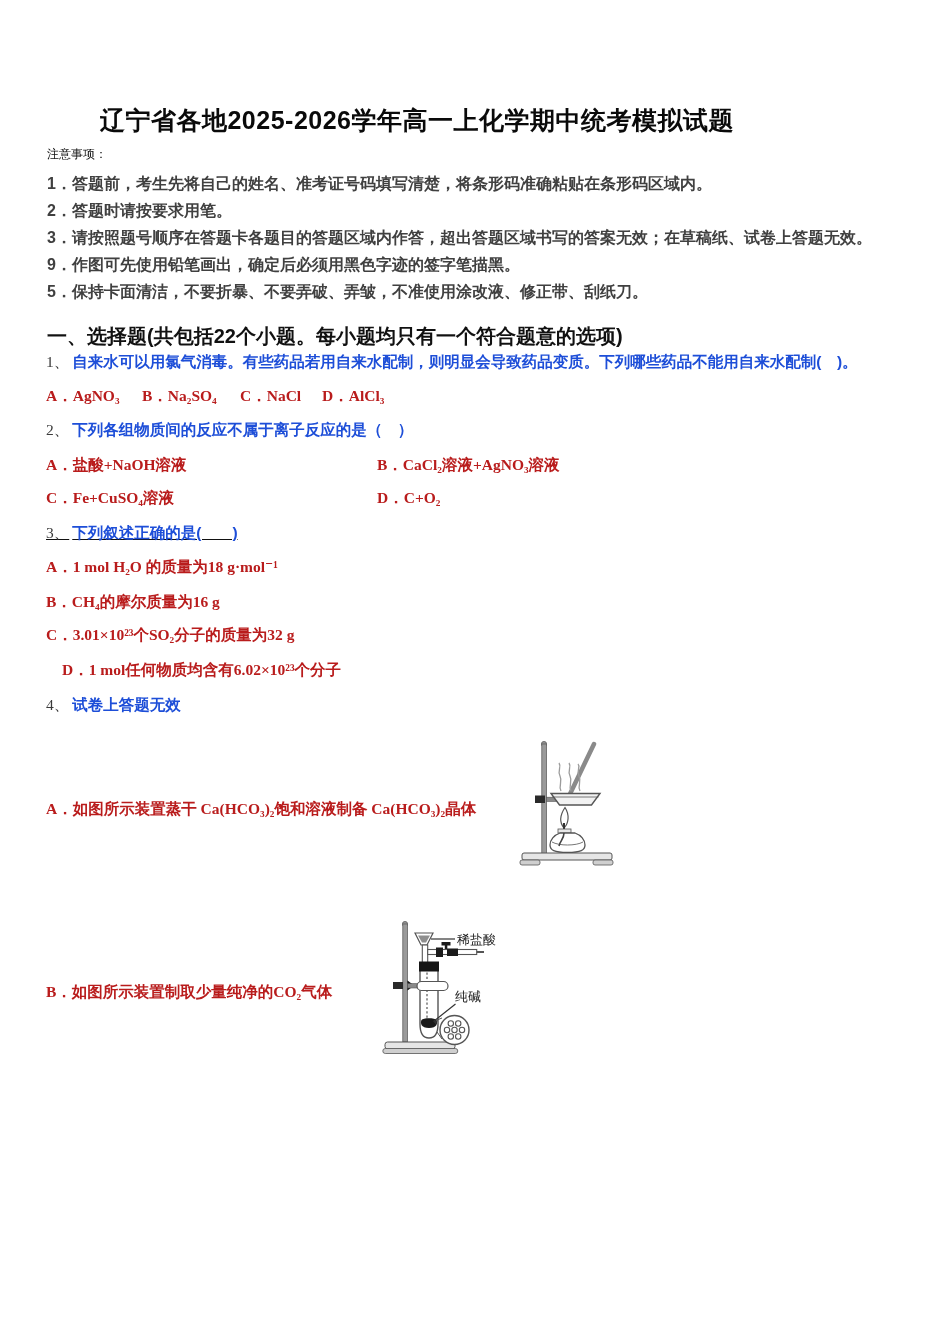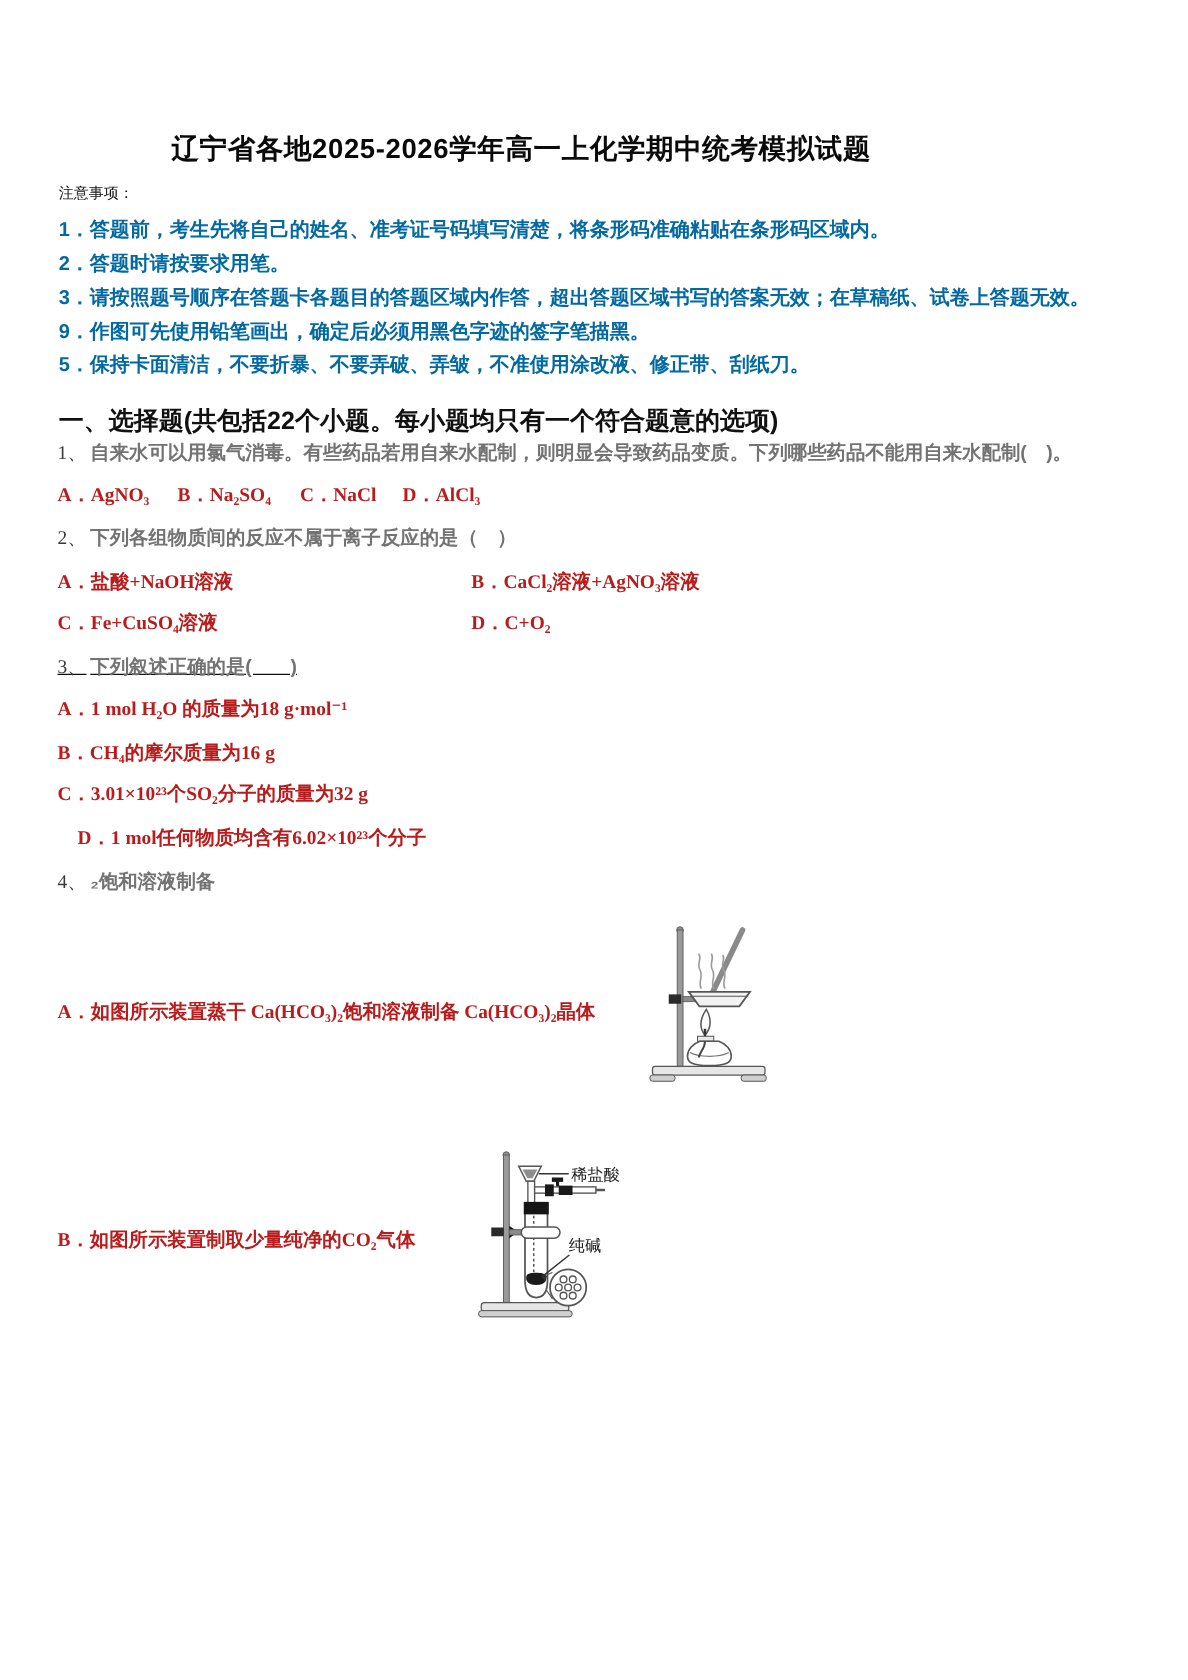--- a/index.html
+++ b/index.html
@@ -4,28 +4,28 @@
 <style>
   html,body { margin:0; padding:0; }
   body {
     width:950px; height:1344px; background:#ffffff; position:relative;
     font-family:"Liberation Sans","DejaVu Sans",sans-serif; color:#111;
     overflow:hidden;
   }
   .abs { position:absolute; white-space:nowrap; }
   .title {
     top:104px; left:0; width:834px; text-align:center;
-    font-size:22px; font-weight:700; letter-spacing:0.5px; color:#0a0a0a;
+    font-size:25px; font-weight:700; letter-spacing:0.5px; color:#0a0a0a;
   }
   .notice-head { font-size:12px; font-weight:400; }
-  .notice-item { font-size:16px; font-weight:600; color:#0369a1; }
+  .notice-item { font-size:16px; font-weight:600; color:#404040; }
   .section-head { font-size:20px; font-weight:700; }
   .qline  { font-size:15.5px; }
   .qnum   { font-weight:400; color:#3a3a3a; font-family:"Liberation Serif","DejaVu Serif",serif; padding-right:3px; }
-  .qstem  { font-weight:700; color:#737373; }
+  .qstem  { font-weight:700; color:#1d4ed8; }
   .opt {
     font-size:15.5px; font-weight:700; color:#b91c1c;
     font-family:"Liberation Serif","DejaVu Serif",serif;
   }
   .fig { position:absolute; }
   .fig svg { display:block; }
   .figlabel { font-size:13px; fill:#222; font-family:"Liberation Serif","DejaVu Serif",serif; }
 </style>
 </head>
 <body>
@@ -59,21 +59,21 @@
 
 <div class="abs qline" style="top:523px; left:46px;text-decoration:underline;">
   <span class="qnum">3、</span><span class="qstem">下列叙述正确的是(　　)</span>
 </div>
 <div class="abs opt" style="top:557px; left:46px;">A．1 mol H₂O 的质量为18 g·mol⁻¹</div>
 <div class="abs opt" style="top:592px; left:46px;">B．CH₄的摩尔质量为16 g</div>
 <div class="abs opt" style="top:625px; left:46px;">C．3.01×10²³个SO₂分子的质量为32 g</div>
 <div class="abs opt" style="top:660px; left:46px;margin-left:16px;">D．1 mol任何物质均含有6.02×10²³个分子</div>
 
 <div class="abs qline" style="top:695px; left:46px;">
-  <span class="qnum">4、</span><span class="qstem">₂饱和溶液制备</span>
+  <span class="qnum">4、</span><span class="qstem">试卷上答题无效</span>
 </div>
 <div class="abs opt" style="top:799px; left:46px;">A．如图所示装置蒸干 Ca(HCO₃)₂饱和溶液制备 Ca(HCO₃)₂晶体</div>
 <div class="abs opt" style="top:982px; left:46px;">B．如图所示装置制取少量纯净的CO₂气体</div>
 
 <div class="fig" style="left:519px; top:737px;">
   <svg width="105" height="132" viewBox="0 0 105 132" xmlns="http://www.w3.org/2000/svg">
 
     <line x1="75" y1="7" x2="51" y2="57" stroke="#8a8a8a" stroke-width="4.5" stroke-linecap="round"></line>
 
     <g stroke="#9b9b9b" stroke-width="1.3" fill="none">

